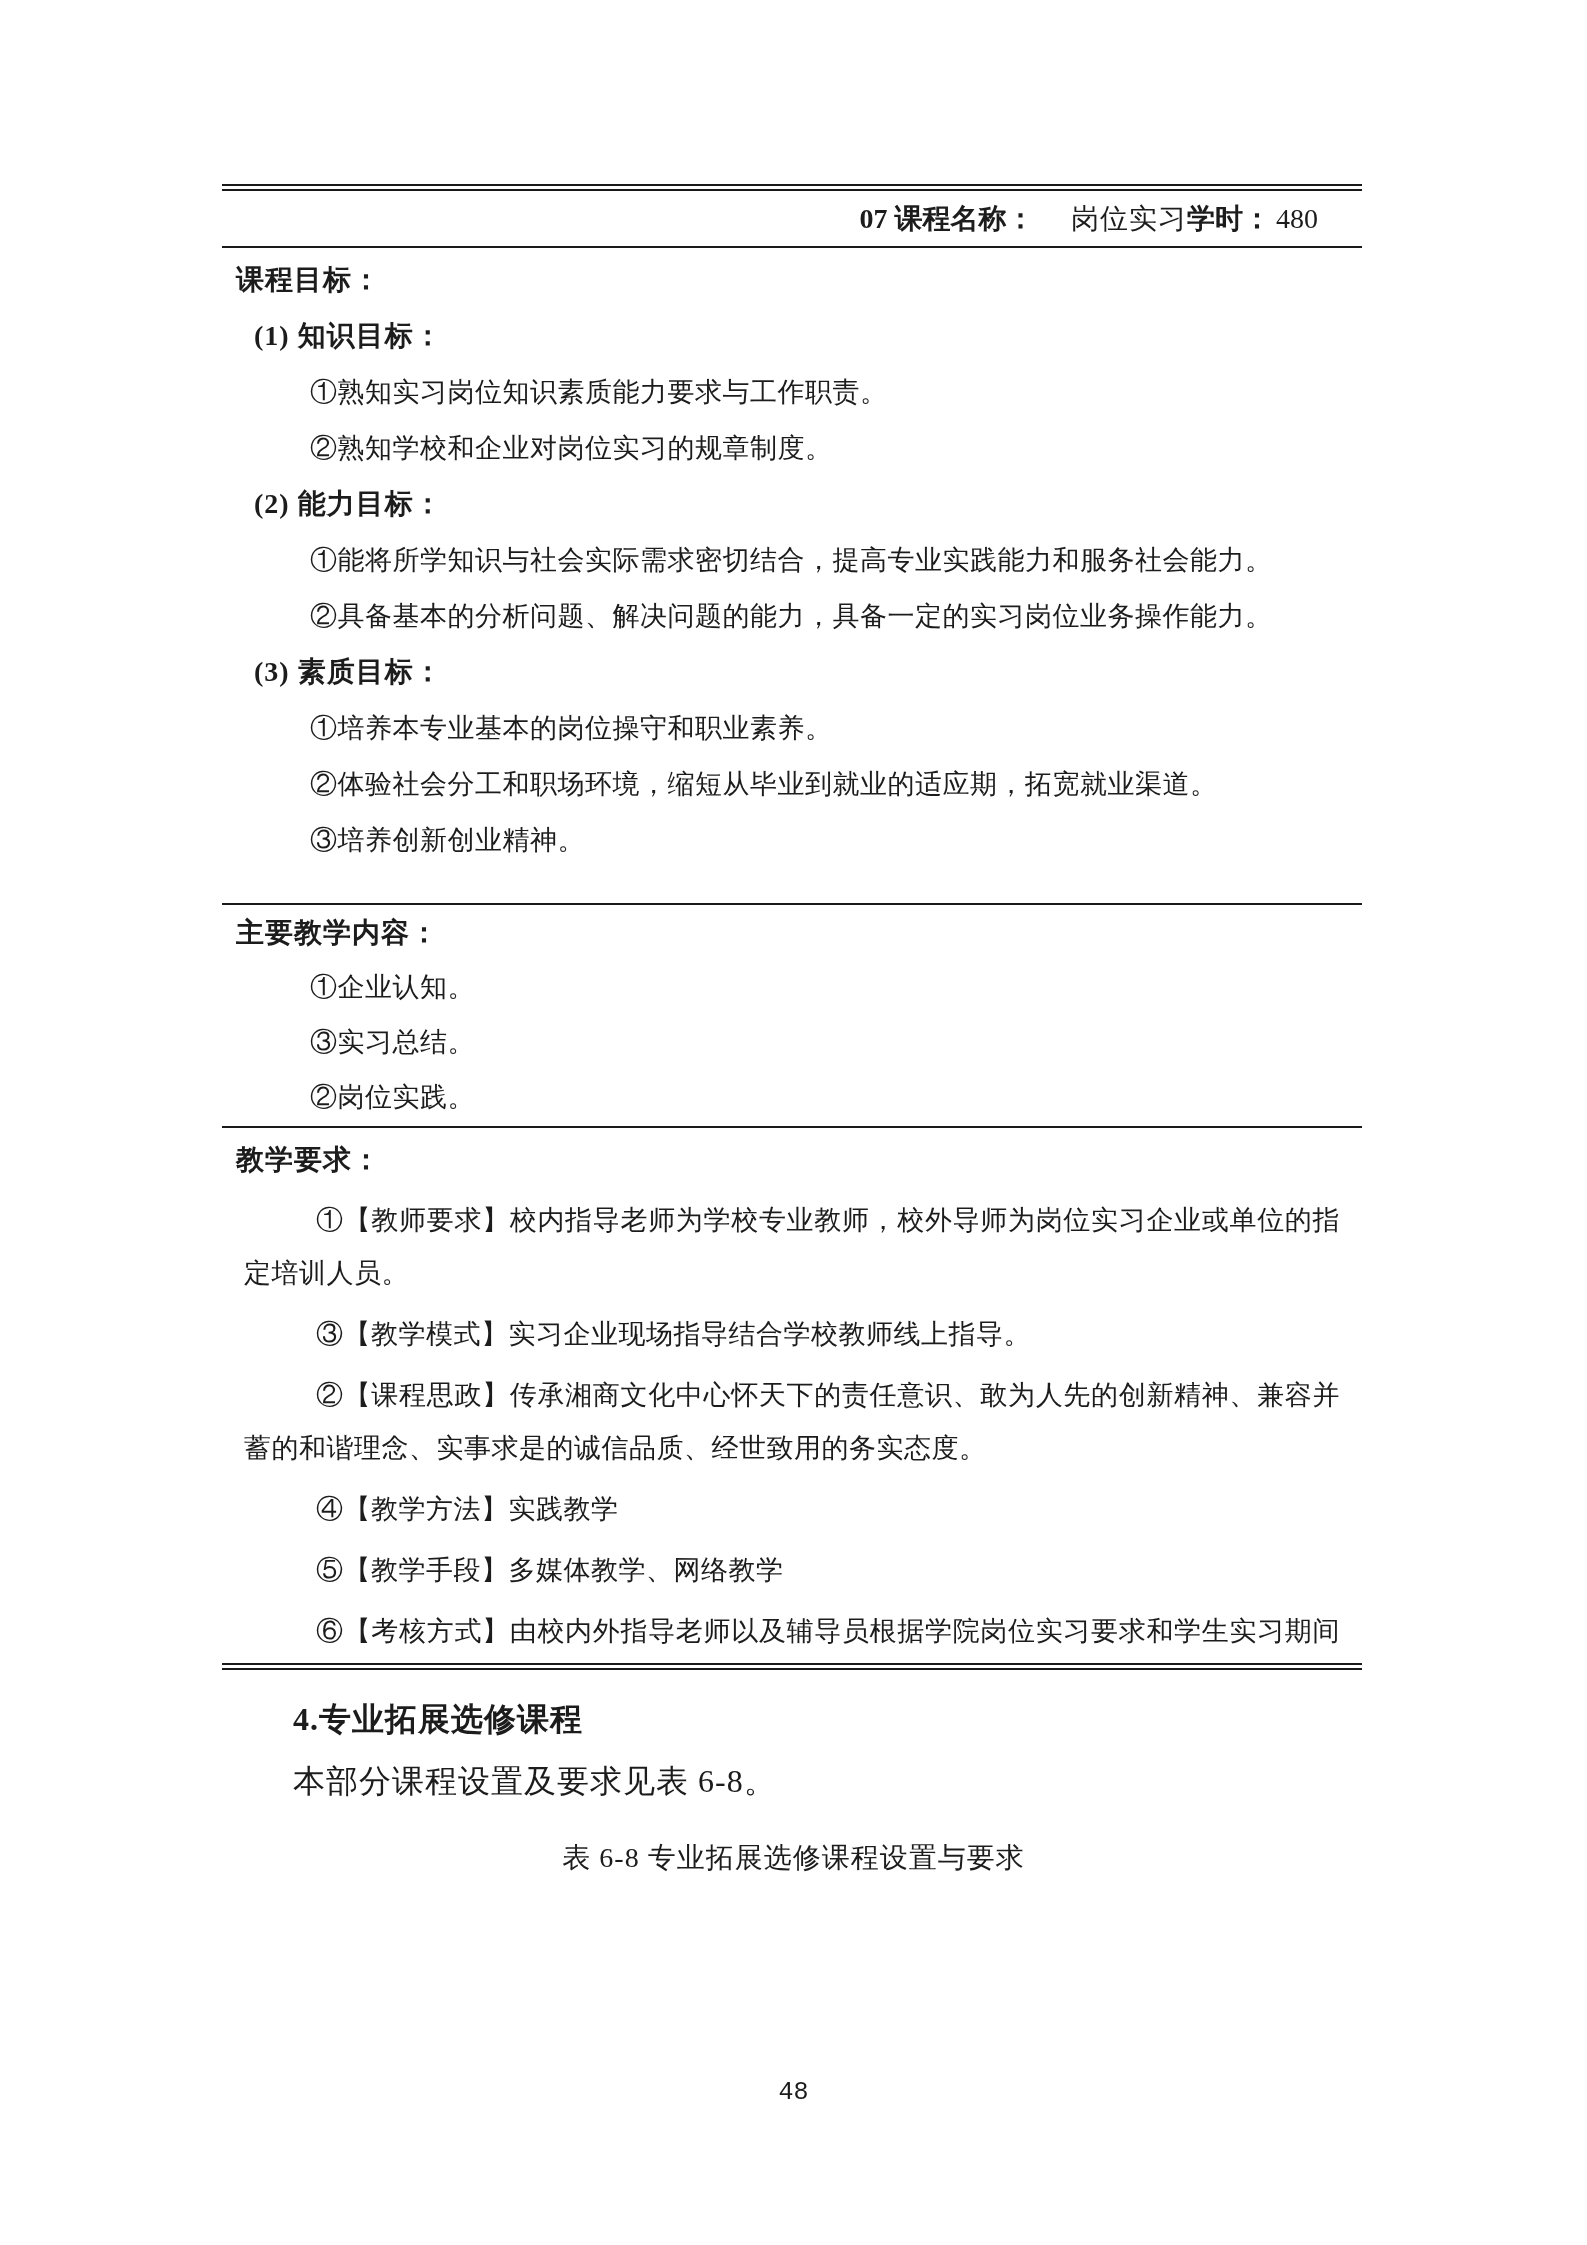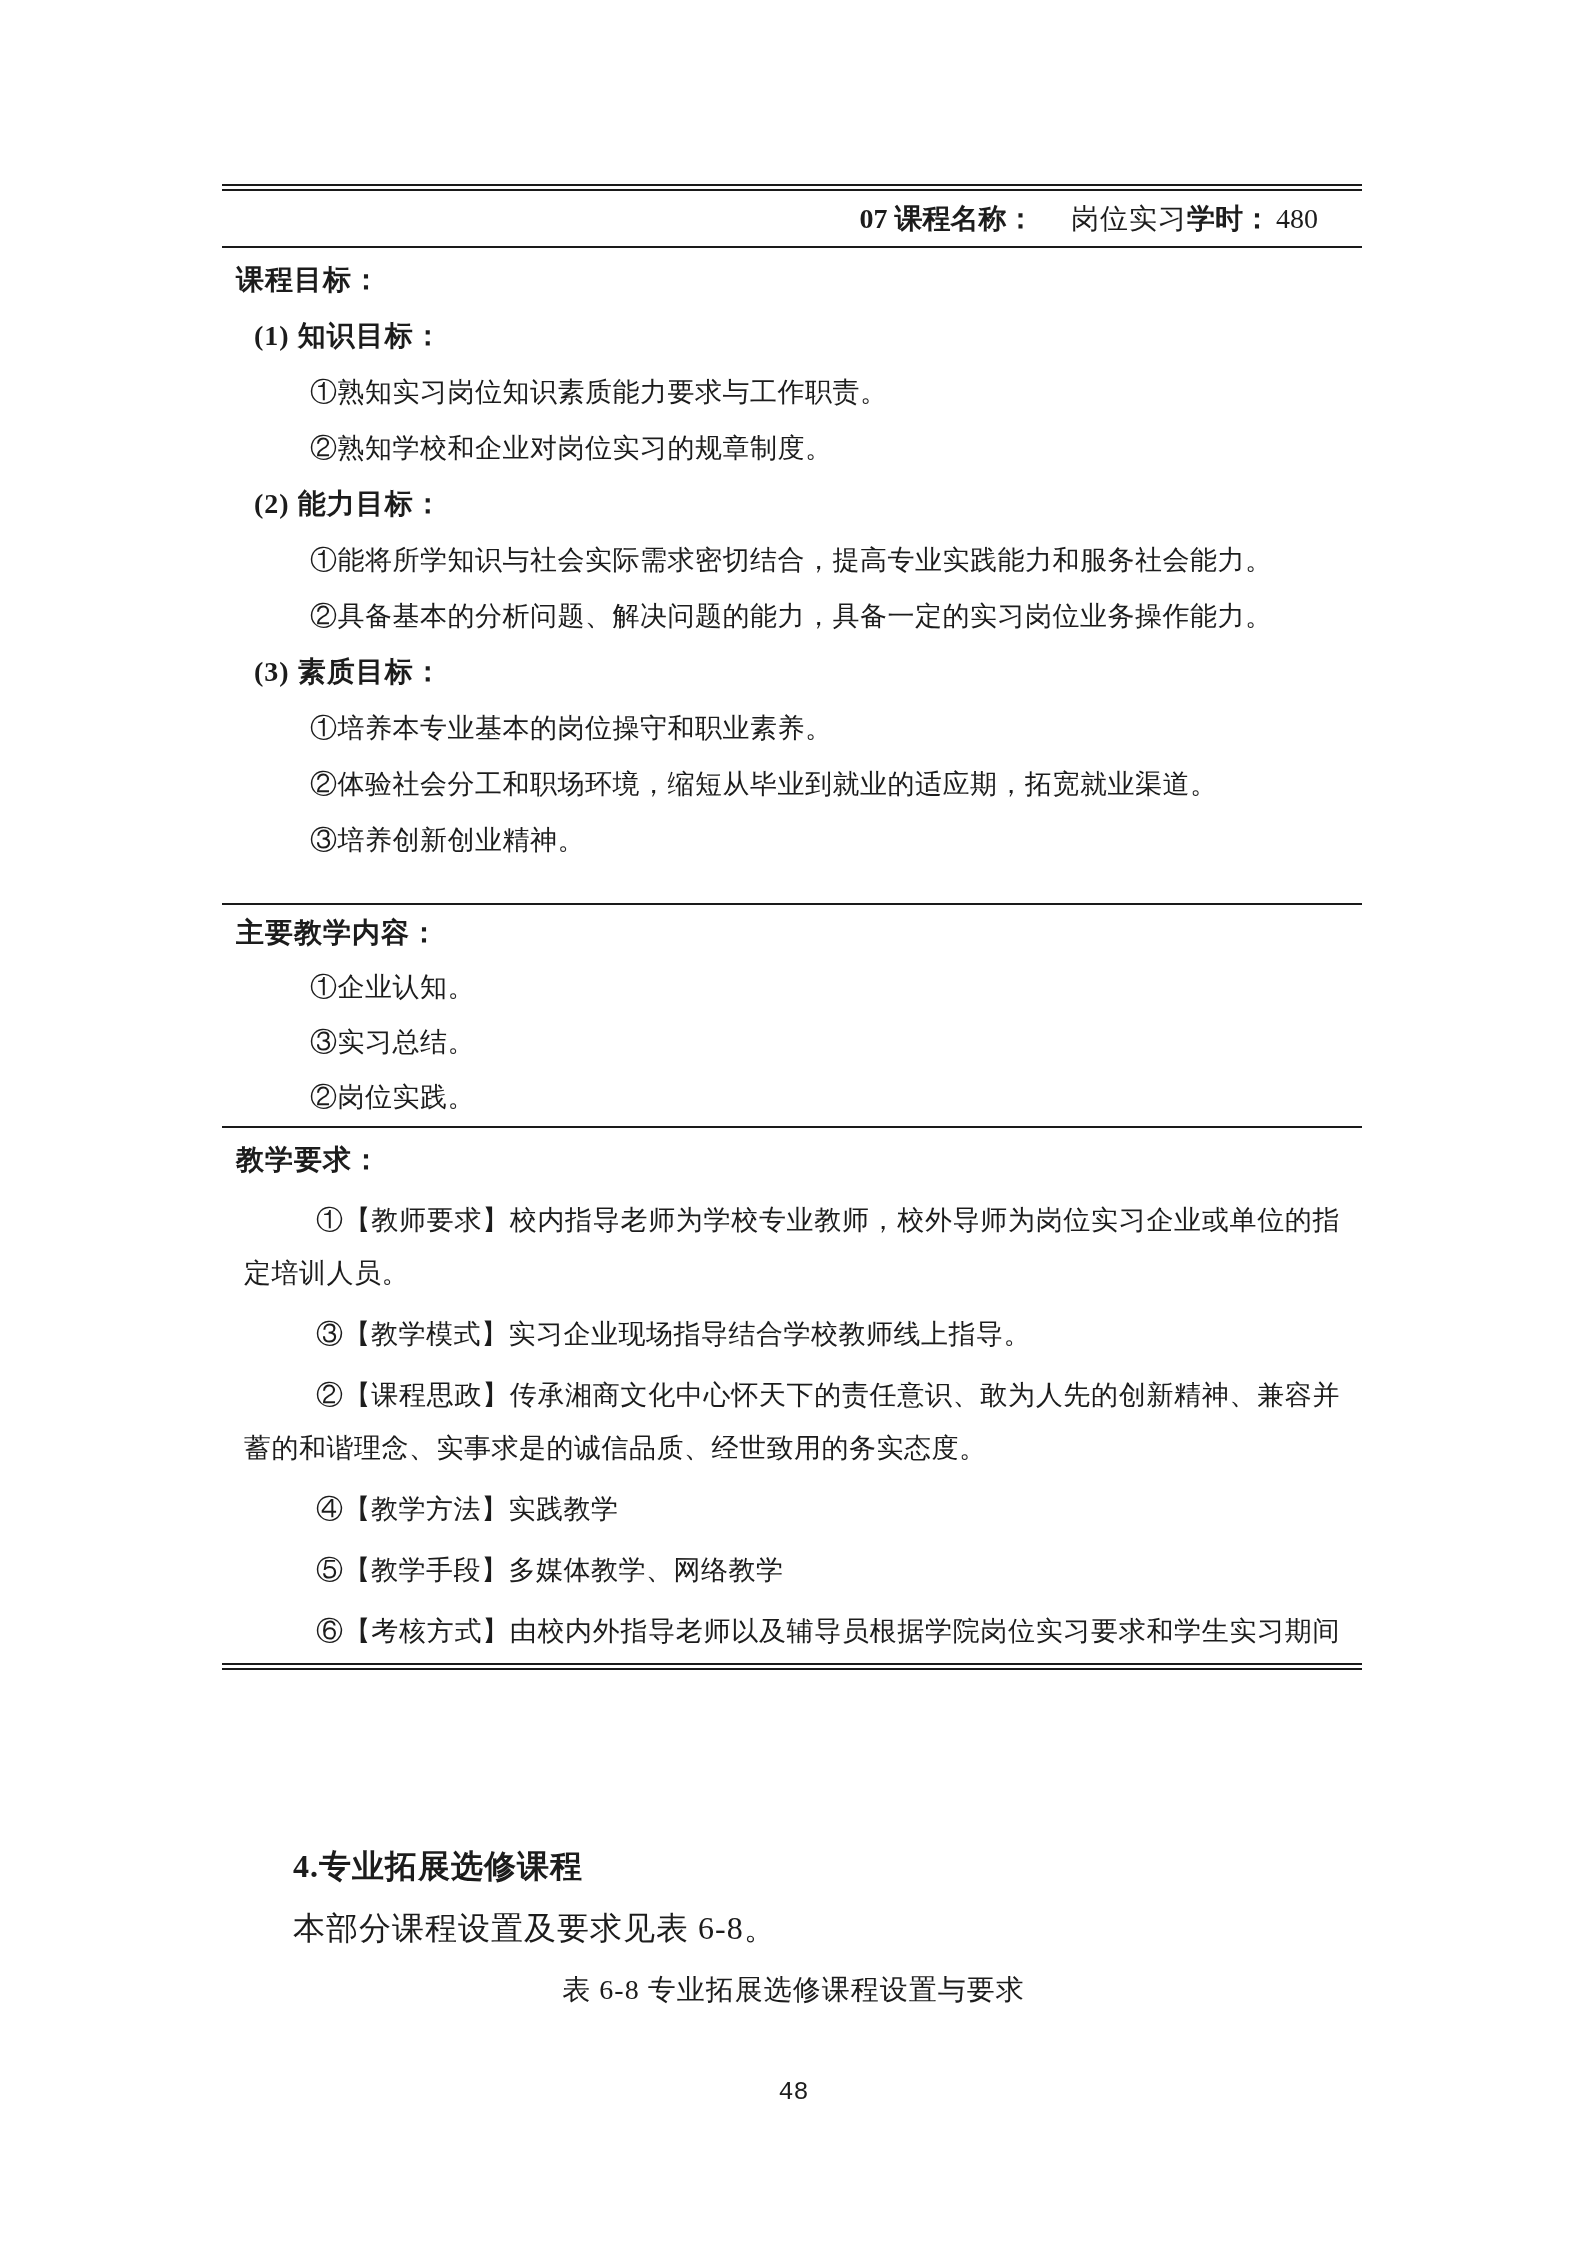--- a/index.html
+++ b/index.html
@@ -88,21 +88,21 @@
     font-size: 27px;
     text-indent: 72px;
     text-align: justify;
     letter-spacing: 0.5px;
   }
 
   
   .bottom-section {
     position: absolute;
     left: 229px;
-    top: 1834px;
+    top: 1687px;
     width: 1129px;
   }
   .section-heading {
     font-size: 32px;
     font-weight: bold;
     text-indent: 64px;
     line-height: 40px;
     margin-top: 12px;
     letter-spacing: 1px;
   }
@@ -110,21 +110,21 @@
     font-size: 32px;
     text-indent: 64px;
     line-height: 40px;
     margin-top: 22px;
     letter-spacing: 1px;
   }
   .table-caption {
     font-size: 28px;
     text-align: center;
     line-height: 40px;
-    margin-top: 22px;
+    margin-top: 37px;
     letter-spacing: 1px;
   }
 
   .page-number {
     position: absolute;
     top: 2078px;
     left: 0;
     width: 100%;
     text-align: center;
     font-size: 25px;

